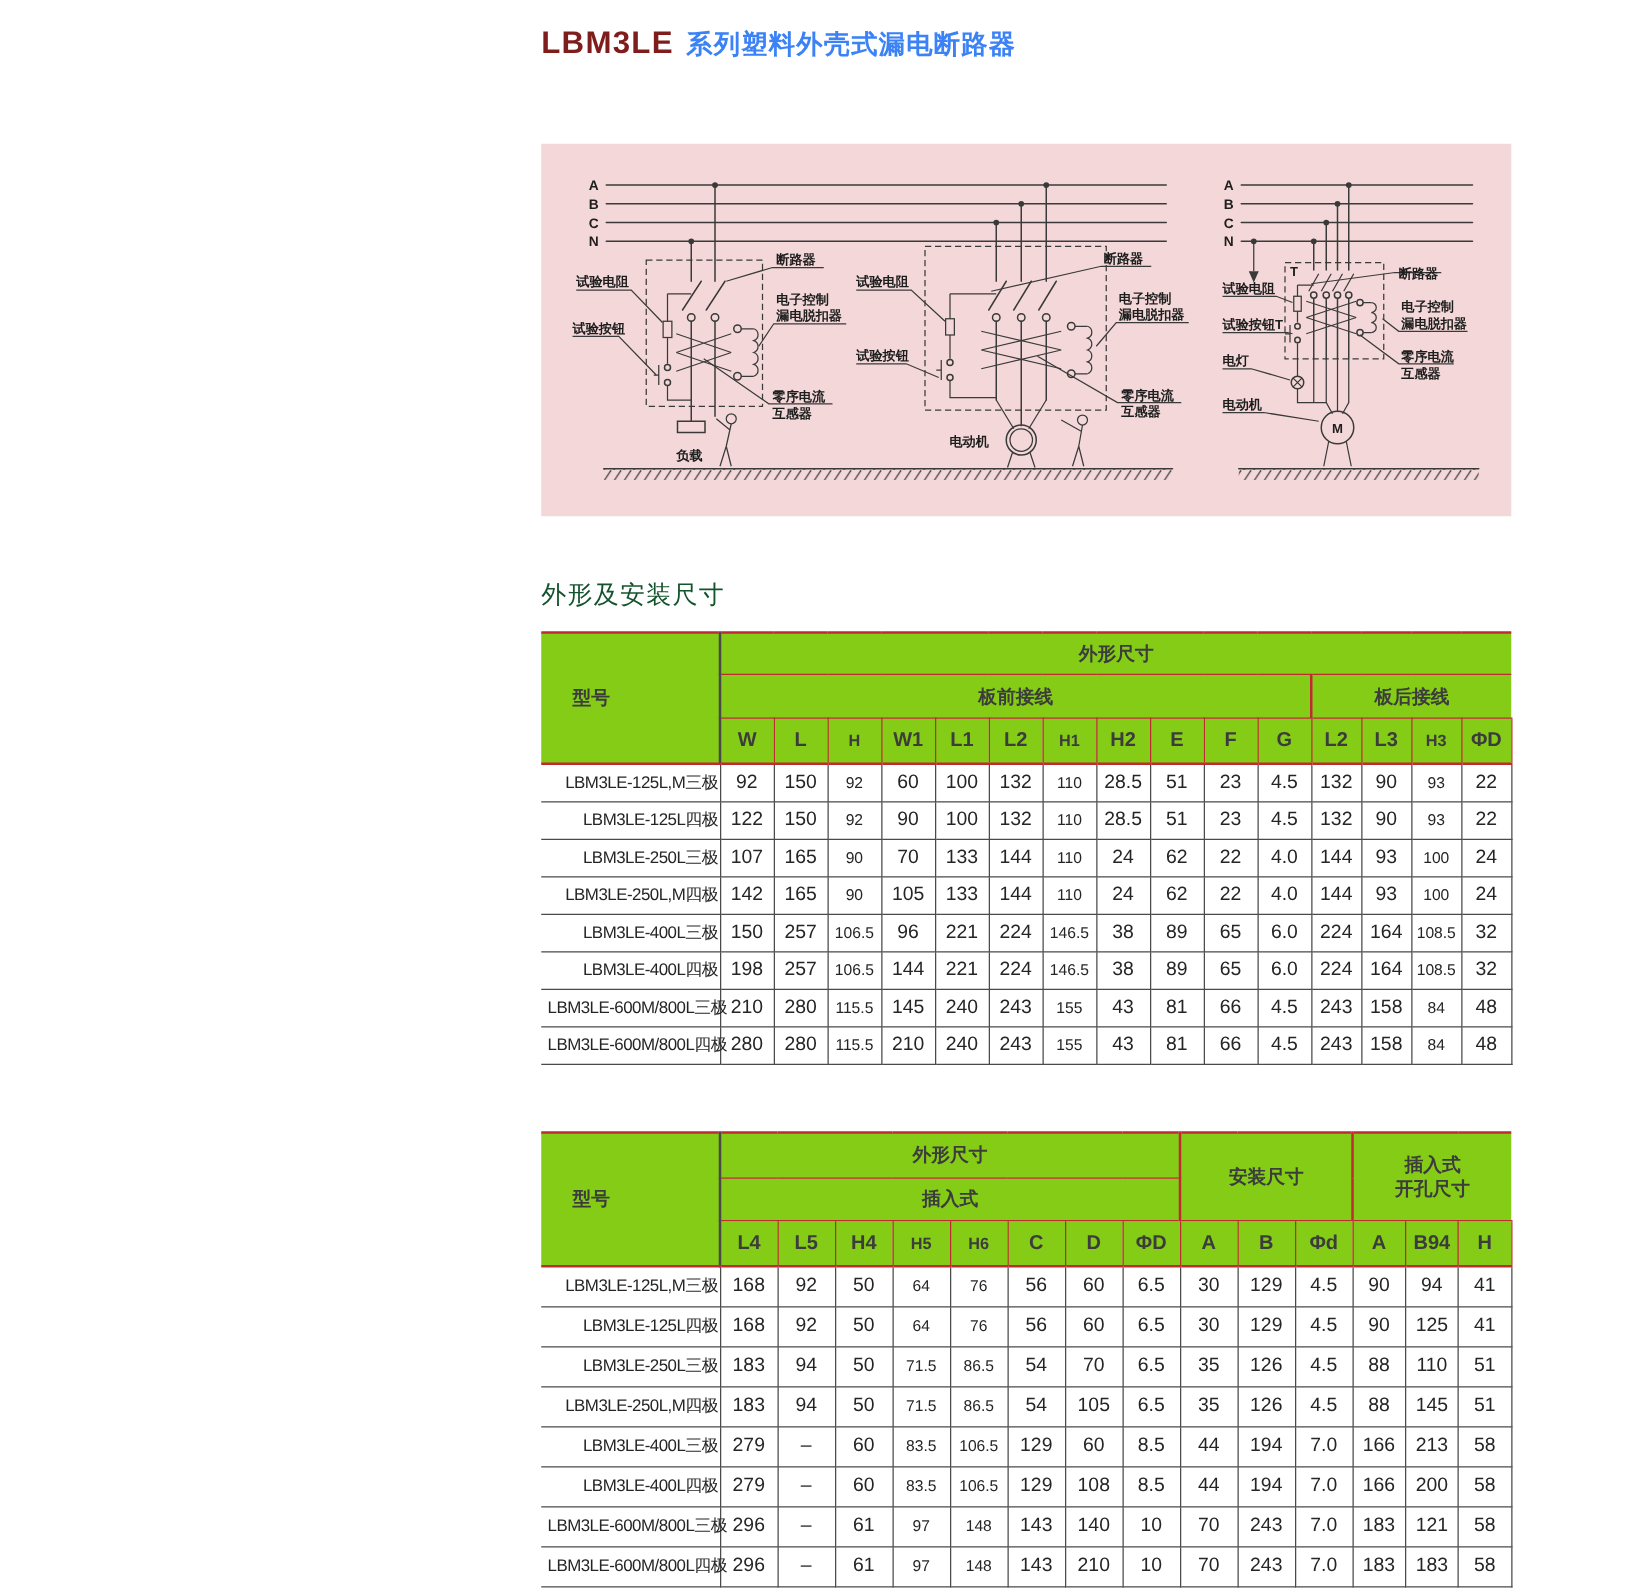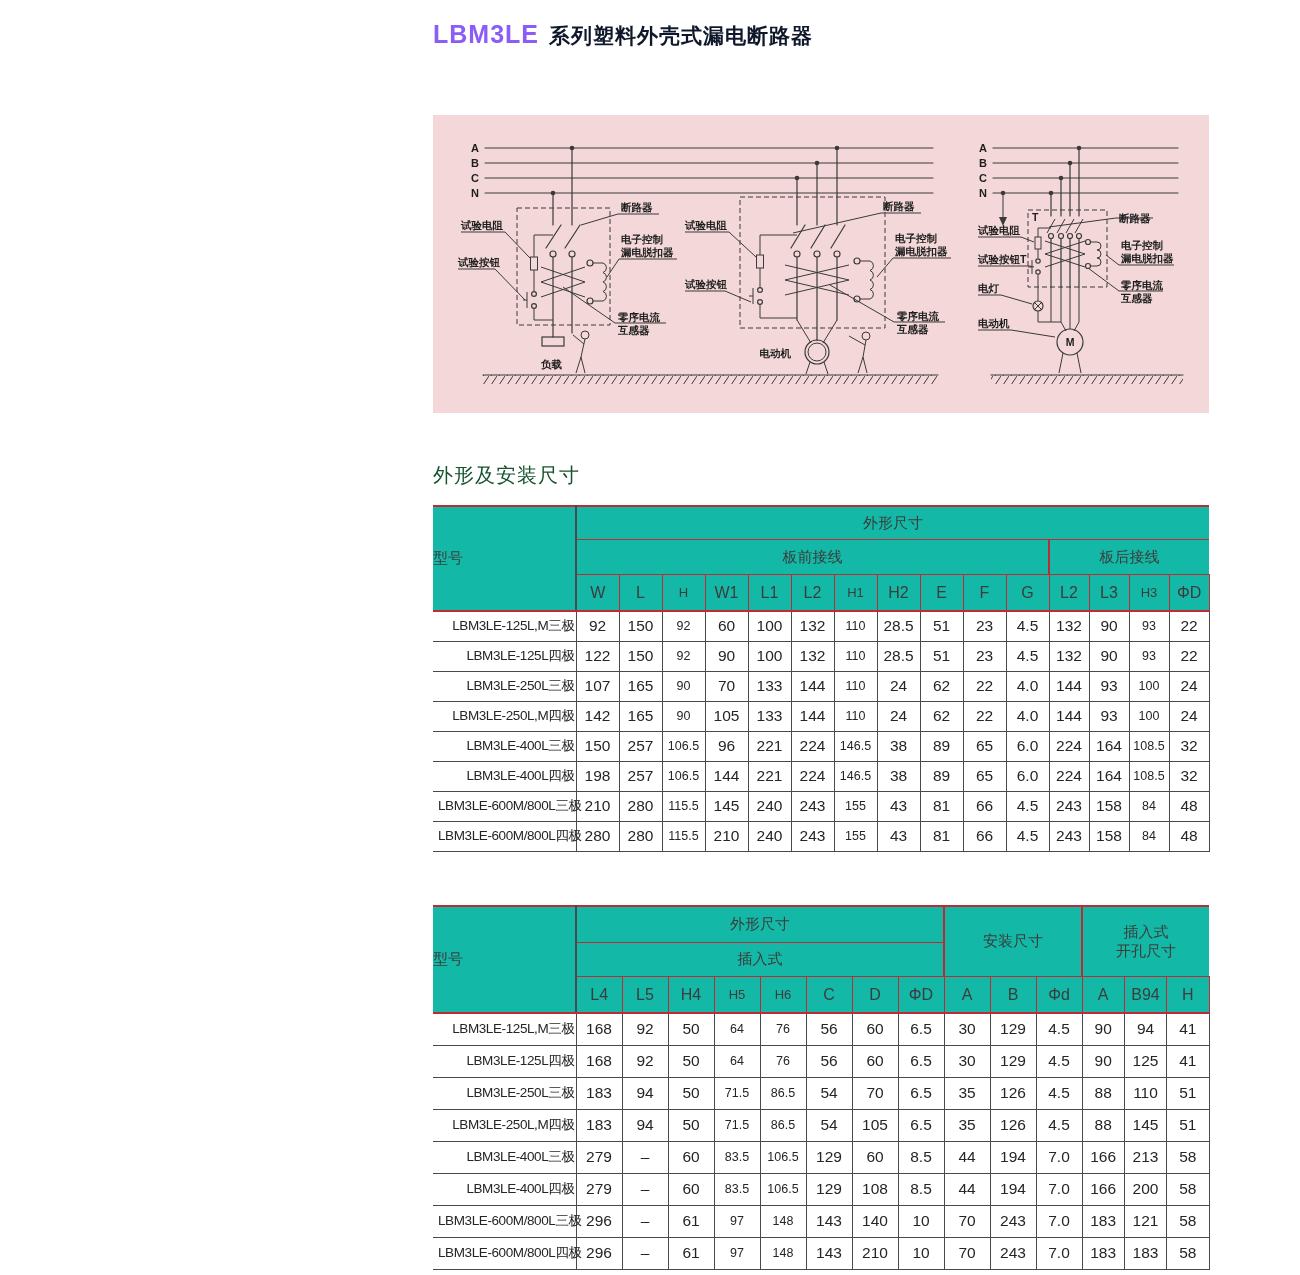--- a/index.html
+++ b/index.html
@@ -2,43 +2,43 @@
 <html><head>
 <meta charset="utf-8">
 <style>
   html,body{margin:0;padding:0;}
   body{
     width:1300px;height:1275px;background:#ffffff;position:relative;
     font-family:"Liberation Sans","DejaVu Sans",sans-serif;color:#2e2e2e;overflow:hidden;
   }
   
   .title{position:absolute;left:433px;top:20px;white-space:nowrap;}
-  .title .brand{font-size:25px;font-weight:bold;color:#8b5cf6;letter-spacing:1px;}
-  .title .rest{font-size:21px;font-weight:bold;color:#0f172a;margin-left:10px;letter-spacing:1px;}
+  .title .brand{font-size:25px;font-weight:bold;color:#7f1d1d;letter-spacing:1px;}
+  .title .rest{font-size:21px;font-weight:bold;color:#3b82f6;margin-left:10px;letter-spacing:1px;}
   
   .panel{position:absolute;left:433px;top:115px;width:776px;height:298px;background:#f4d8d9;}
   .panel svg{display:block;}
   .dg{stroke:#3a3a3a;stroke-width:1.2;fill:none;stroke-linecap:round;}
   .dg-thin{stroke:#3a3a3a;stroke-width:1;fill:none;}
   .dot{fill:#3a3a3a;stroke:none;}
   .term{fill:#f4d8d9;stroke:#3a3a3a;stroke-width:1.2;}
   .dash{stroke:#3a3a3a;stroke-width:1;fill:none;stroke-dasharray:5 3;}
   .lbl{font:bold 10.5px "Liberation Sans","DejaVu Sans",sans-serif;fill:#1d1d1d;stroke:none;}
   .ph{font:bold 11px "Liberation Sans","DejaVu Sans",sans-serif;fill:#1d1d1d;stroke:none;}
   
   .section-heading{position:absolute;left:433px;top:462px;font-size:20px;font-weight:normal;color:#14532d;letter-spacing:1px;}
   
   .tbl-wrap{position:absolute;left:433px;}
   .t1{top:505px;}
   .t2{top:905px;}
   table{border-collapse:collapse;table-layout:fixed;width:776px;}
-  th{background:#14b8a6;font-weight:normal;color:#3c3c3c;}
+  th{background:#84cc16;font-weight:bold;color:#3c3c3c;}
   th.grp{font-size:15px;border-bottom:1.5px solid #bf2b33;}
   th.colh{font-size:16px;border:1px solid #bf2b33;border-bottom:2px solid #bf2b33;}
-  th.model-h{font-size:15px;text-align:left;padding-left:0;vertical-align:middle;
+  th.model-h{font-size:15px;text-align:left;padding-left:25px;vertical-align:middle;
              border-right:2px solid #4a4a4a;border-bottom:2px solid #bf2b33;}
   .red-sep{border-left:2px solid #bf2b33;text-align:center;}
   table{border-top:2.5px solid #bf2b33;}
   tbody td{background:#fff;border:1px solid #4a4a4a;border-left-width:1.5px;border-right-width:1.5px;
            text-align:center;font-size:15.5px;color:#252525;}
   tbody td.model{text-align:right;padding-left:5px;font-size:13.5px;letter-spacing:-0.4px;border-left:none;white-space:nowrap;}
   .t1 thead tr:nth-child(1) th{height:30px;}
   .t1 thead tr:nth-child(2) th{height:32px;}
   .t1 thead tr:nth-child(3) th{height:33px;}
   .t1 tbody tr{height:30px;}

